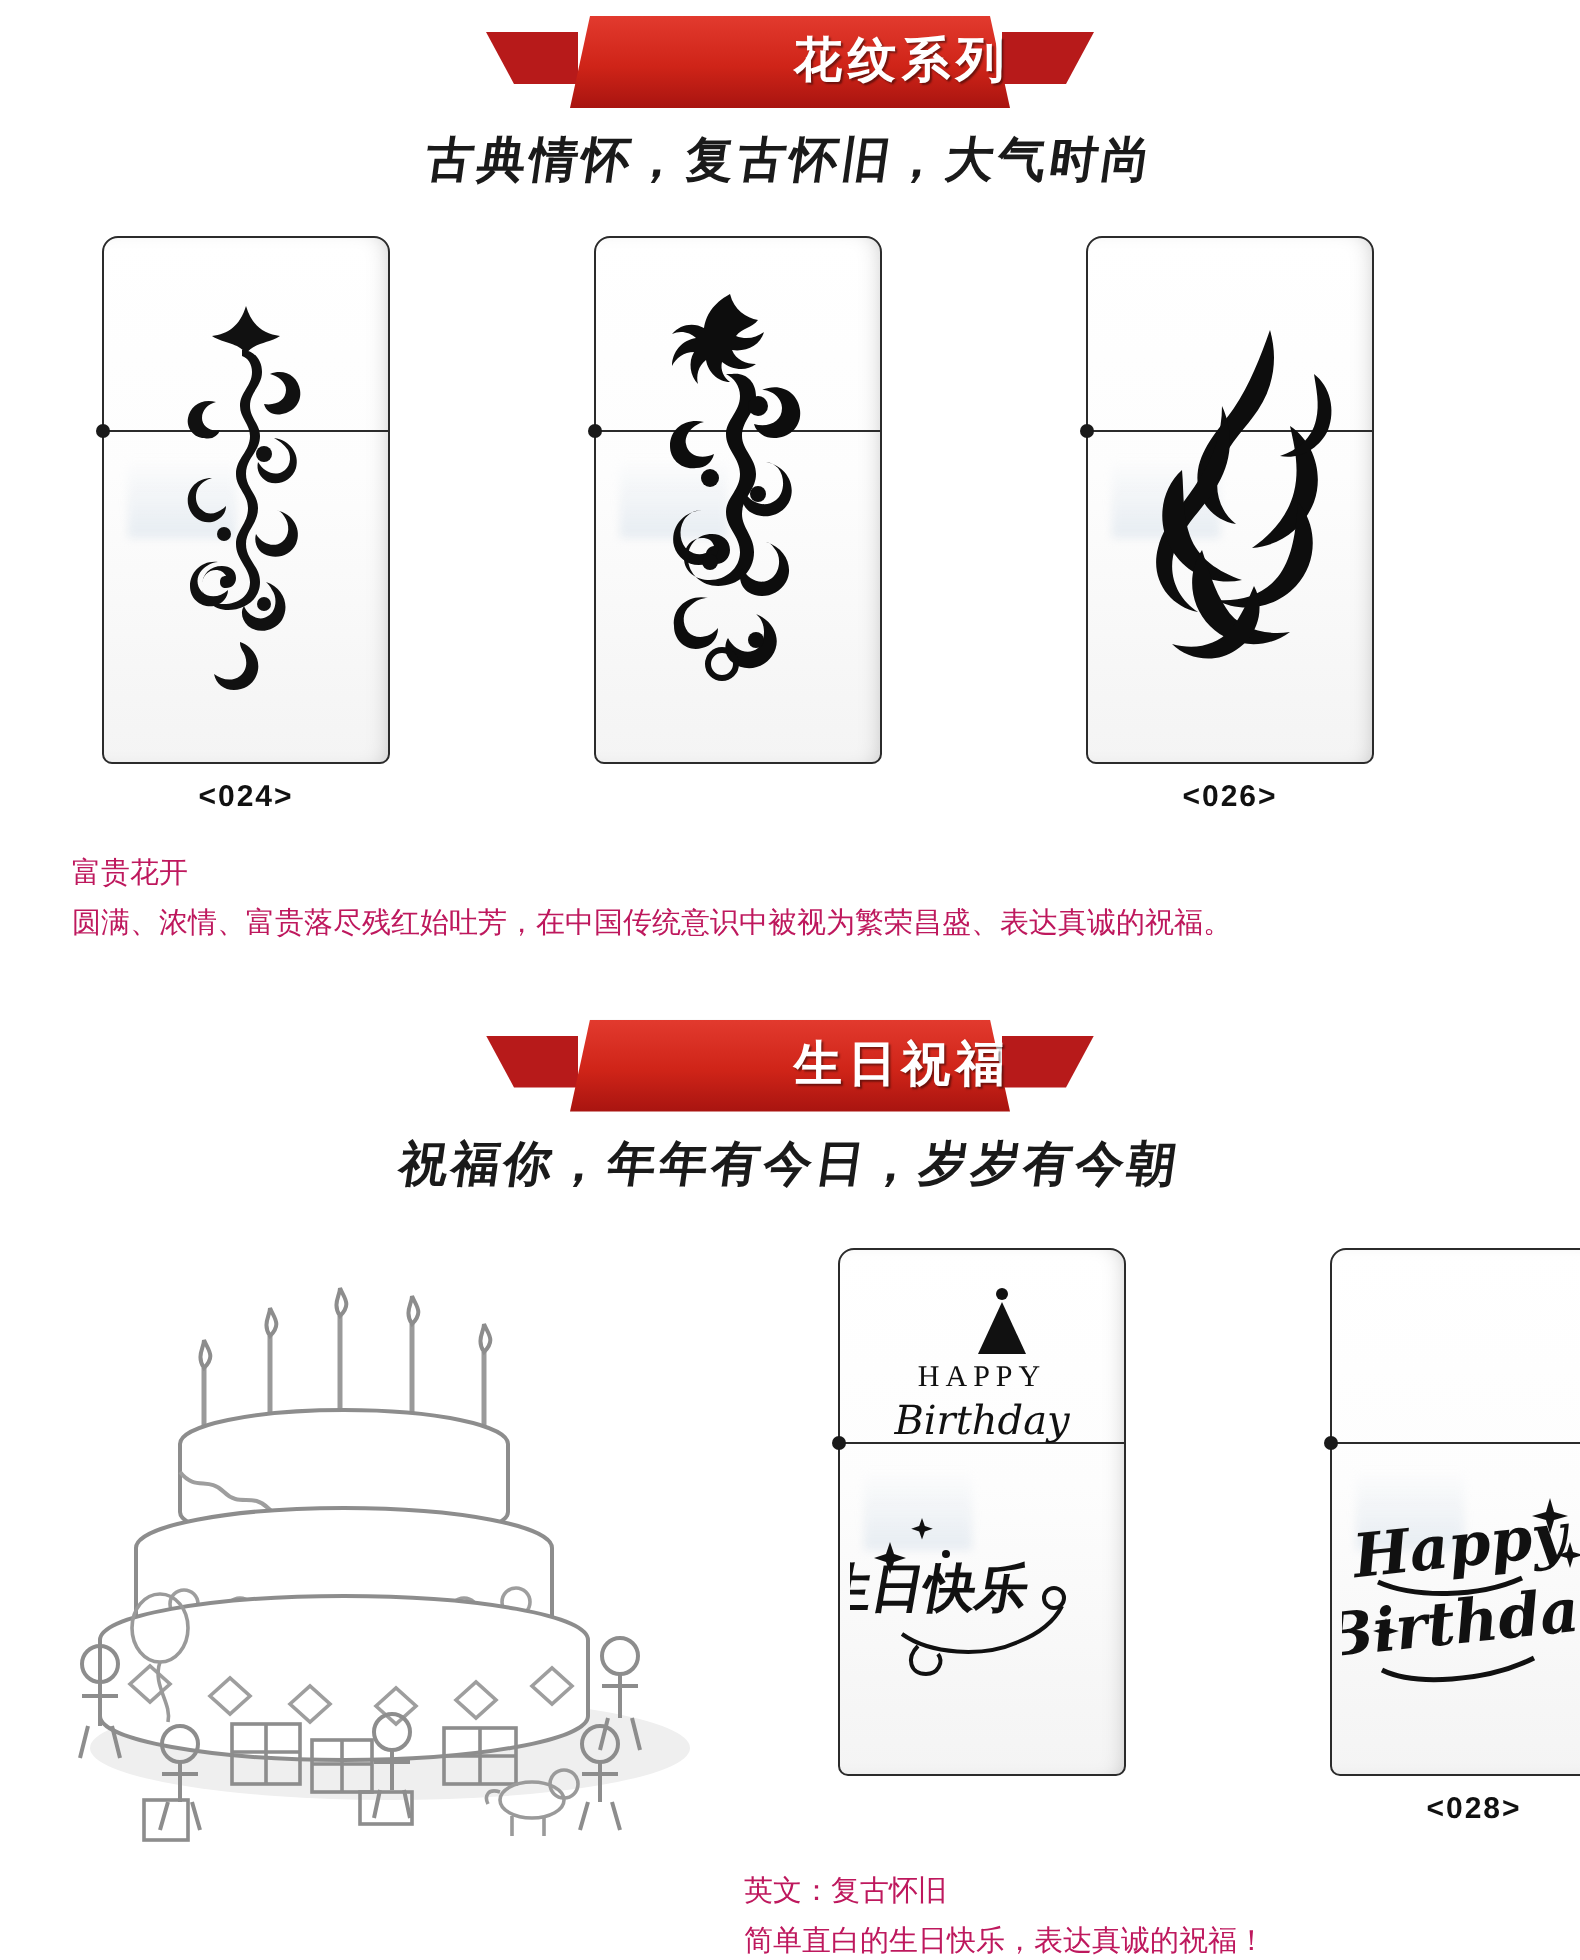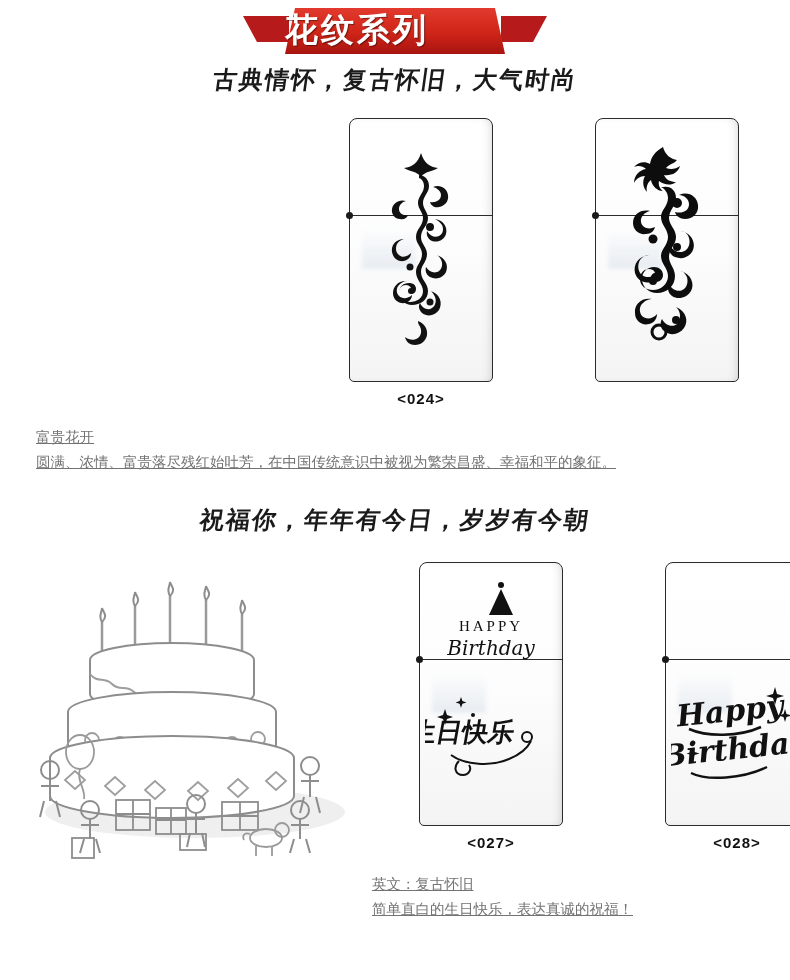--- a/index.html
+++ b/index.html
@@ -63,45 +63,44 @@
     background: linear-gradient(180deg,#e23a2e 0%, #cf2418 55%, #a81410 100%);
     clip-path: polygon(10px 0, 210px 0, 220px 46px, 0 46px);
     box-shadow: 0 1px 2px rgba(0,0,0,.25);
   }
   .banner .plate-title {
     position: absolute;
     left: 0; top: 0;
     width: 220px;
     height: 46px;
     line-height: 44px;
-    text-align: left;
+    text-align: right;
     color: #fff;
     font-family: "DejaVu Sans", sans-serif;
     font-weight: bold;
-    font-size: 33px;
+    font-size: 24px;
     letter-spacing: 3px;
     text-shadow: 1px 1px 1px rgba(0,0,0,.45);
   }
   .section-sub {
     text-align: center;
     font-family: "DejaVu Sans", sans-serif;
     font-weight: bold;
     font-size: 24px;
     letter-spacing: 2px;
     color: #1a1a1a;
     margin-top: 2px;
     transform: skewX(-8deg);
   }
 
   
   .row {
     display: flex;
-    justify-content: flex-end;
+    justify-content: flex-start;
     align-items: flex-start;
-    padding-left: 12px;
   }
   .lighter-cell {
     width: 246px;
     text-align: center;
   }
   .lighter {
     position: relative;
     width: 142px;
     height: 262px;
     margin: 0 auto;
@@ -151,22 +150,21 @@
     letter-spacing: 1px;
     margin-top: 8px;
     color: #111;
   }
 
   
   .desc {
     font-family: "DejaVu Sans", sans-serif;
     font-size: 14.5px;
     line-height: 1.75;
-    color: #737373;
-    text-decoration: underline;
+    color: #be185d;
   }
   .desc-left {
     margin: 18px 0 0 36px;
   }
   .desc-right {
     margin: 10px 0 0 372px;
   }
 
   
   .bday-row {
@@ -254,33 +252,62 @@
                 <circle cx="58" cy="112" r="4"></circle>
                 <circle cx="34" cy="146" r="4"></circle>
                 <circle cx="57" cy="185" r="4"></circle>
                 <circle cx="40" cy="197" r="7" fill="none" stroke="#0d0d0d" stroke-width="3"></circle>
               </g>
             </svg>
           </div>
         </div>
       </div>
 
+      <div class="lighter-cell">
+        <div class="lighter">
+          <span class="dot-l"></span>
+          <div class="sheen"></div>
+          <div class="art">
+            <svg class="art-svg" width="116" height="215" viewBox="0 0 116 215">
+              <g fill="#0d0d0d">
+                <path d="M78 22c4 14 2 28-6 40-6 9-14 16-18 26-5 12-2 24 7 31-13-2-21-14-19-27 2-12 11-21 18-31 8-12 13-25 18-39z"></path>
+                <path d="M54 60c6 13 5 27-2 39-6 11-16 19-21 31-5 13 0 26 11 33-15-3-24-17-20-32 3-13 14-23 21-35 7-11 11-23 11-36z"></path>
+                <path d="M88 70c12 8 17 24 12 38-5 13-17 22-31 23 10-7 18-16 21-28 3-12 0-24-2-33z"></path>
+                <path d="M34 92c-11 10-13 27-5 40 7 12 21 18 35 15-12-4-22-11-26-22-4-11-3-23-4-33z"></path>
+                <path d="M92 108c10 12 10 30-1 42-10 11-27 14-40 7 13 1 25-3 32-13 7-10 8-24 9-36z"></path>
+                <path d="M44 132c-8 12-6 28 4 38 11 11 28 12 40 3-13 2-26-2-32-12-6-9-9-20-12-29z"></path>
+                <path d="M70 150c6 11 2 25-9 32-10 7-24 5-32-3 11 3 22 1 29-7 6-7 9-15 12-22z"></path>
+                <path d="M100 44c8 6 11 18 7 28-4 9-14 15-24 13 9-3 16-9 18-18 2-8 0-16-1-23z"></path>
+              </g>
+            </svg>
+          </div>
+        </div>
+        <div class="code">&lt;026&gt;</div>
+      </div>
 
     </div>
 
     <div class="desc desc-left">
       <div>富贵花开</div>
-      <div>圆满、浓情、富贵落尽残红始吐芳，在中国传统意识中被视为繁荣昌盛、幸福和平的象征。</div>
+      <div>圆满、浓情、富贵落尽残红始吐芳，在中国传统意识中被视为繁荣昌盛、表达真诚的祝福。</div>
     </div>
   </div>
 
   <div class="hr-space"></div>
 
   <div class="section">
 
+    <div class="banner-wrap">
+      <div class="banner">
+        <div class="ribbon-left"></div>
+        <div class="ribbon-right"></div>
+        <div class="plate"></div>
+        <div class="plate-title">生日祝福</div>
+      </div>
+    </div>
 
     <div class="section-sub">祝福你，年年有今日，岁岁有今朝</div>
 
     <div class="bday-row" style="margin-top:26px;justify-content:space-between;">
 
       <div class="cake-wrap">
         <svg width="358" height="300" viewBox="0 0 358 300">
           <ellipse cx="185" cy="250" rx="150" ry="26" fill="#efefef"></ellipse>
 
           <g stroke="#9a9a9a" stroke-width="2.5" fill="none">
@@ -389,21 +416,20 @@
                 <text x="66" y="172" text-anchor="middle" font-family="'DejaVu Sans', sans-serif" font-weight="bold" font-size="26" fill="#111" transform="skewX(-10)">生日快乐</text>
 
                 <g fill="none" stroke="#111" stroke-width="2">
                   <path d="M26 186c14 10 40 12 58 4 10-4 18-10 22-18"></path>
                   <path d="M34 192c-6 6-4 14 4 14 6 0 9-6 6-10"></path>
                   <circle cx="102" cy="168" r="5"></circle>
                 </g>
               </svg>
             </div>
           </div>
-          <div class="code">&lt;027&gt;</div>
         </div>
 
         <div class="lighter-cell">
           <div class="lighter">
             <span class="dot-l"></span>
             <div class="sheen"></div>
             <div class="art">
               <svg class="art-svg" width="132" height="250" viewBox="0 0 132 250">
                 <g fill="#111">
                   <path d="M104 118l2 7 7 2-7 2-2 7-2-7-7-2 7-2z"></path>

